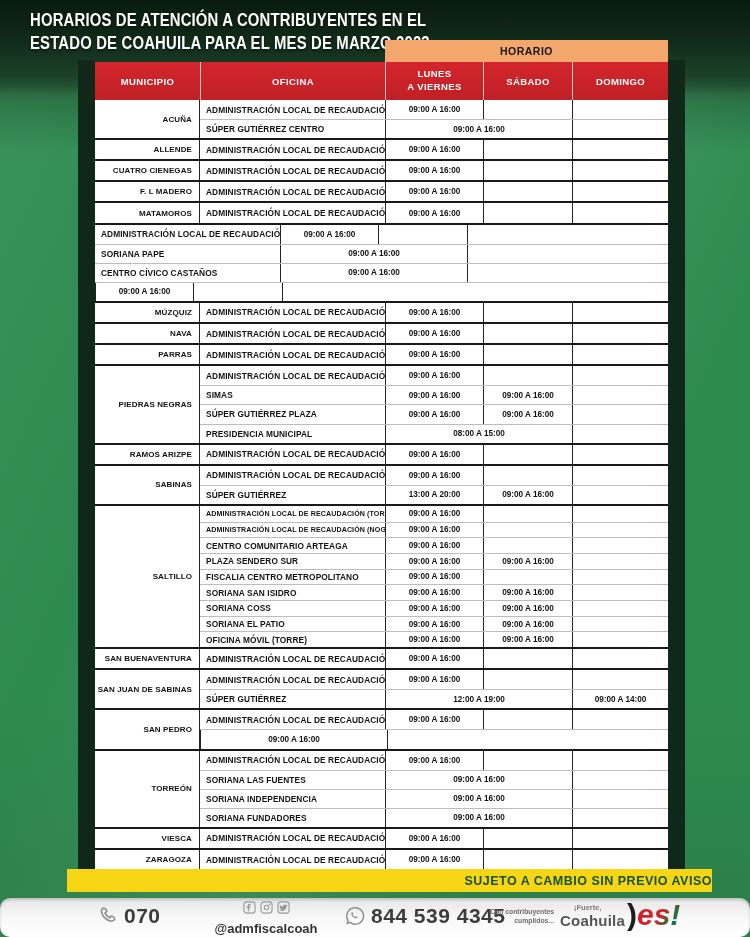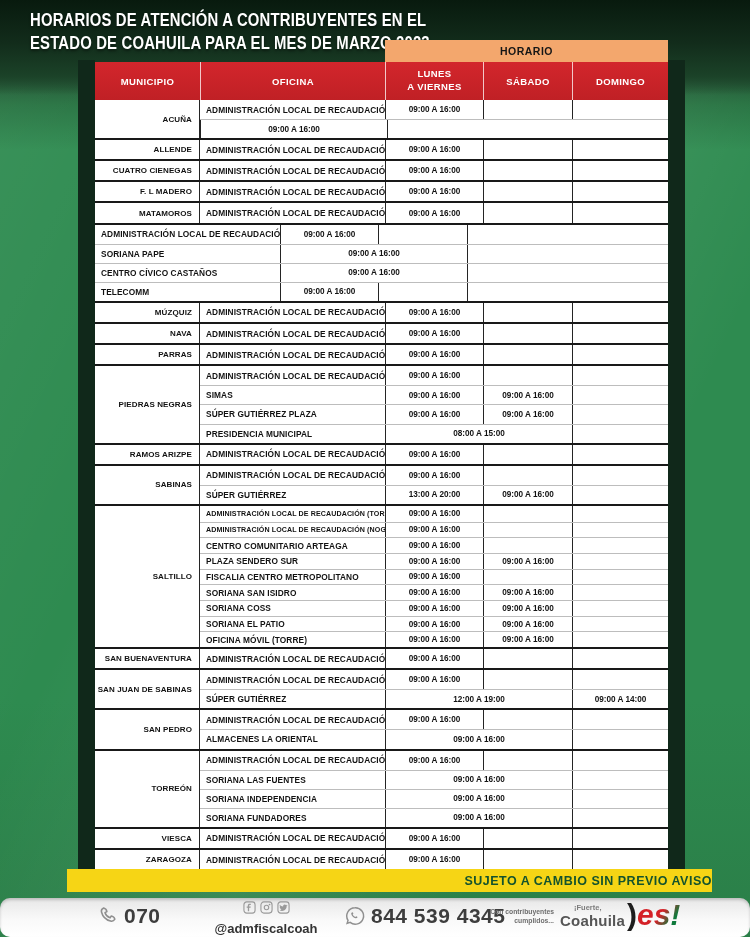--- a/index.html
+++ b/index.html
@@ -114,20 +114,21 @@
         <div class="group">
           <div class="cell muni">ACUÑA</div>
           <div class="rows">
             <div class="row">
               <div class="cell of">ADMINISTRACIÓN LOCAL DE RECAUDACIÓN</div>
               <div class="cell lv">09:00 A 16:00</div>
               <div class="cell sab"></div>
               <div class="cell dom"></div>
             </div>
             <div class="row">
+              <div class="cell of">SÚPER GUTIÉRREZ CENTRO</div>
               <div class="cell lvsab">09:00 A 16:00</div>
               <div class="cell dom"></div>
             </div>
           </div>
         </div>
         <div class="group">
           <div class="cell muni">ALLENDE</div>
           <div class="rows">
             <div class="row">
               <div class="cell of">ADMINISTRACIÓN LOCAL DE RECAUDACIÓN</div>
@@ -182,21 +183,20 @@
               <div class="cell of">SORIANA PAPE</div>
               <div class="cell lvsab">09:00 A 16:00</div>
               <div class="cell dom"></div>
             </div>
             <div class="row">
               <div class="cell of">CENTRO CÍVICO CASTAÑOS</div>
               <div class="cell lvsab">09:00 A 16:00</div>
               <div class="cell dom"></div>
             </div>
             <div class="row">
-              <div class="cell of">TELECOMM</div>
               <div class="cell lv">09:00 A 16:00</div>
               <div class="cell sab"></div>
               <div class="cell dom"></div>
             </div>
           </div>
         </div>
         <div class="group">
           <div class="cell muni">MÚZQUIZ</div>
           <div class="rows">
             <div class="row">
@@ -374,21 +374,20 @@
         <div class="group">
           <div class="cell muni">SAN PEDRO</div>
           <div class="rows">
             <div class="row">
               <div class="cell of">ADMINISTRACIÓN LOCAL DE RECAUDACIÓN</div>
               <div class="cell lv">09:00 A 16:00</div>
               <div class="cell sab"></div>
               <div class="cell dom"></div>
             </div>
             <div class="row">
-              <div class="cell of">ALMACENES LA ORIENTAL</div>
               <div class="cell lvsab">09:00 A 16:00</div>
               <div class="cell dom"></div>
             </div>
           </div>
         </div>
         <div class="group">
           <div class="cell muni">TORREÓN</div>
           <div class="rows">
             <div class="row">
               <div class="cell of">ADMINISTRACIÓN LOCAL DE RECAUDACIÓN</div>

